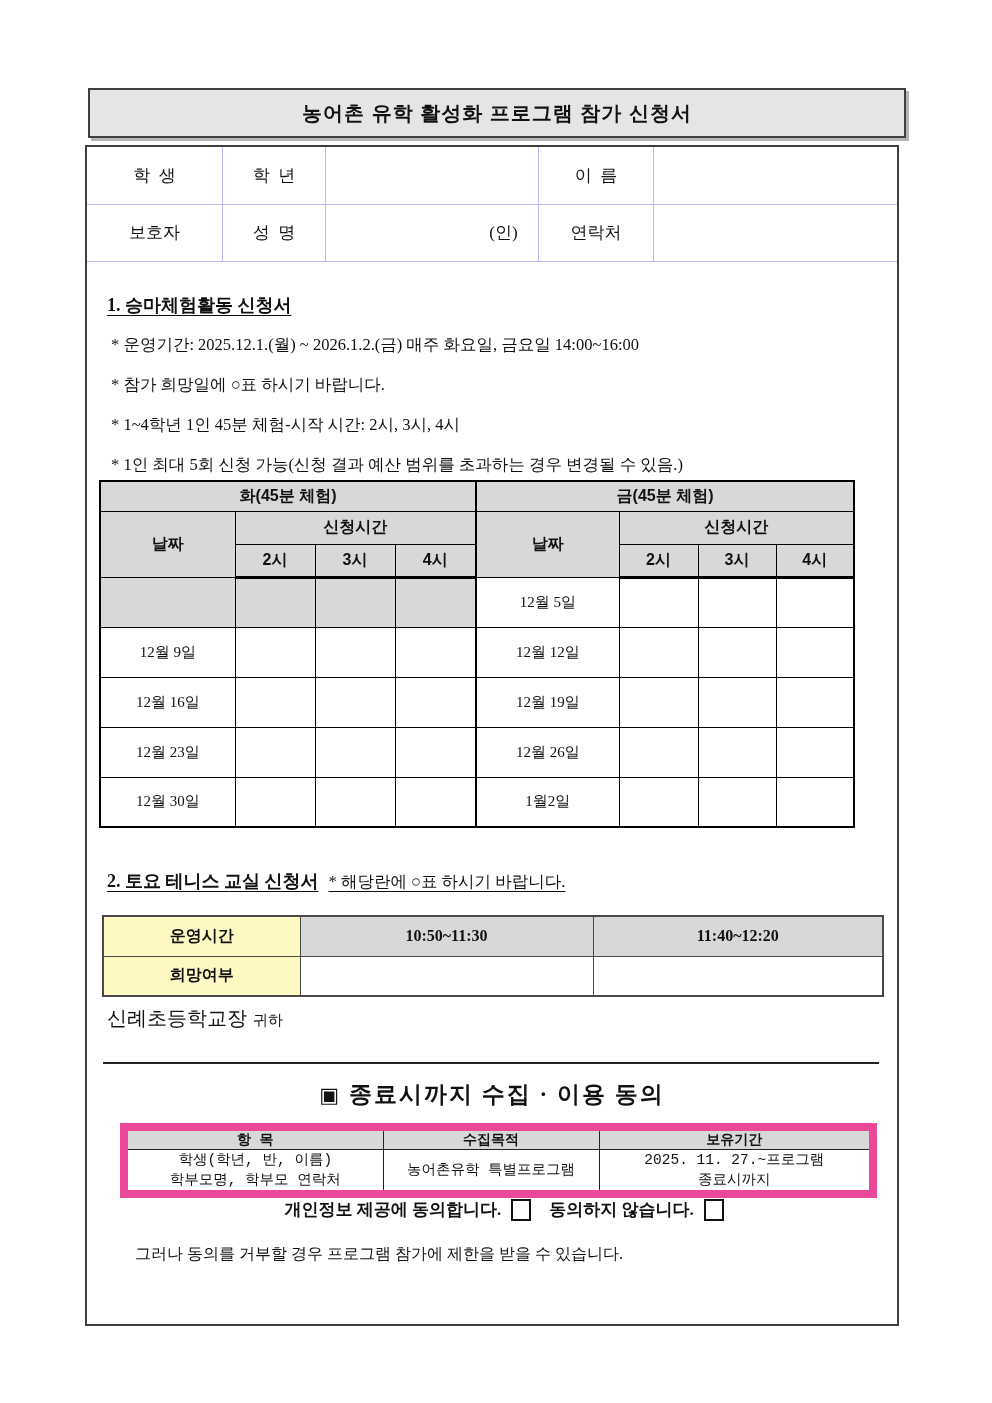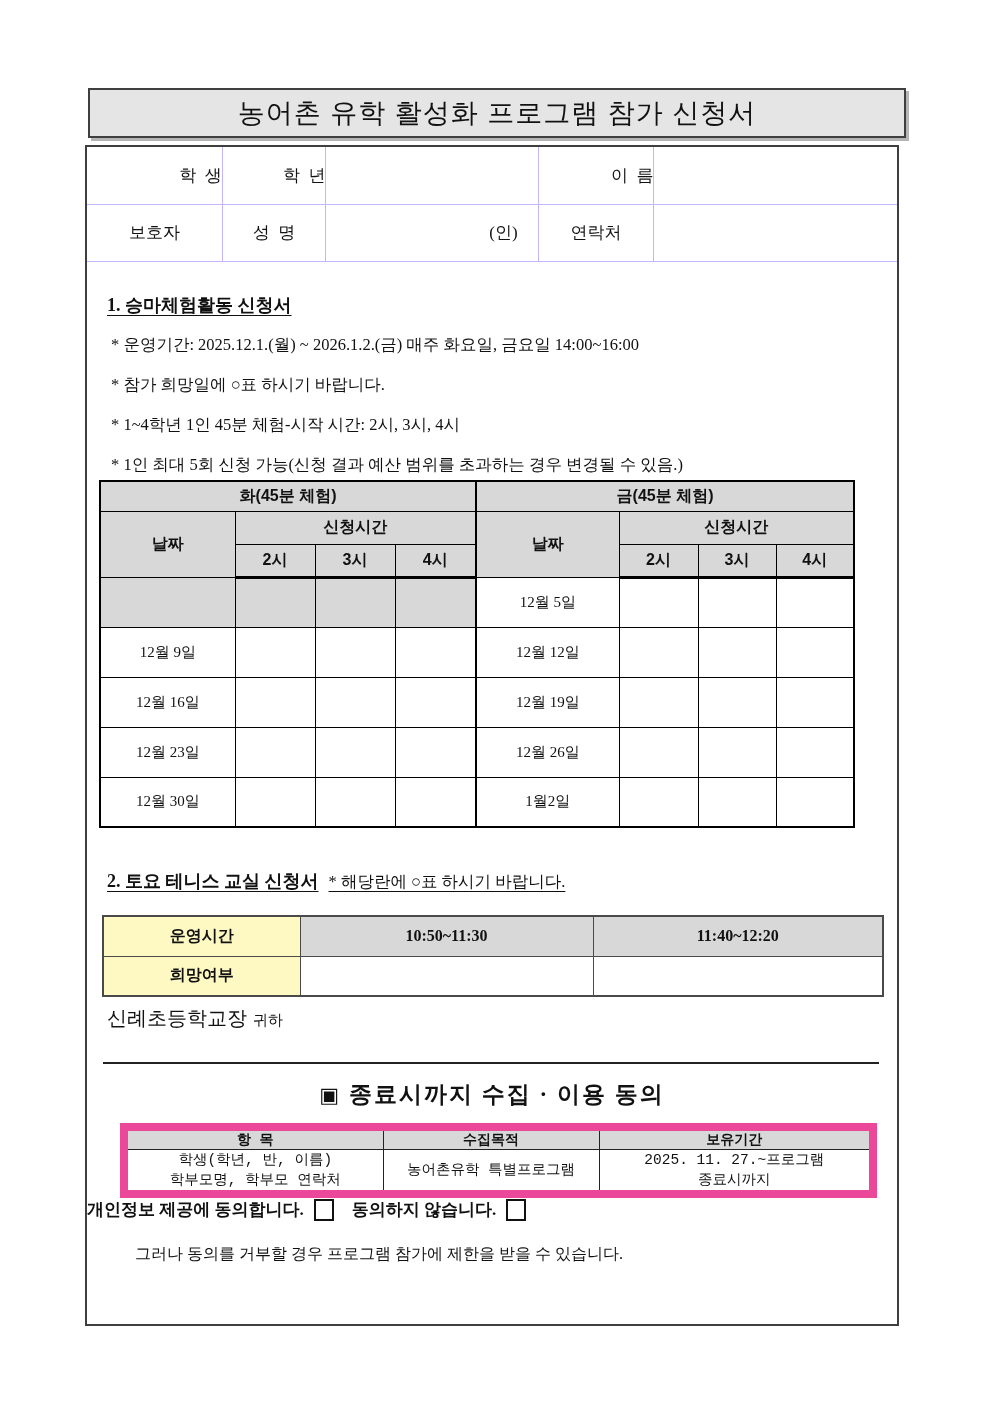--- a/index.html
+++ b/index.html
@@ -18,21 +18,21 @@
     position: absolute;
     left: 88px; top: 88px;
     width: 818px; height: 50px;
     background: #e5e5e5;
     border: 2px solid #3f3f3f;
     box-shadow: 3px 3px 0 #b5b5b5;
     display: flex; align-items: center; justify-content: center;
   }
   .title-box h1 {
     font-family: "Liberation Sans", "DejaVu Sans", sans-serif;
-    font-size: 27px; font-weight: normal; letter-spacing: 1px;
+    font-size: 20px; font-weight: bold; letter-spacing: 1px;
   }
 
   
   .outer-box {
     position: absolute;
     left: 85px; top: 145px;
     width: 814px; height: 1181px;
     border: 2px solid #3f3f3f;
     background: #fff;
   }
@@ -44,21 +44,21 @@
     font-size: 17px;
   }
   .info-table td {
     border: 1px solid #c4b5fd;
     height: 57px;
     text-align: center; vertical-align: middle;
     white-space: pre;
   }
   .info-table td:first-child { border-left: none; }
   .info-table td:last-child { border-right: none; }
-  .info-table tr:first-child td { border-top: none; text-align: right; }
+  .info-table tr:first-child td { border-top: none; }
   .info-table .sign-cell { text-align: right; padding-right: 20px; }
 
   
   .sec-heading {
     position: absolute; left: 20px;
     font-size: 18px; font-weight: bold;
     text-decoration: underline;
     text-underline-offset: 4px;
   }
   .sec-heading .inline-note {
@@ -134,22 +134,22 @@
   .privacy-table th, .privacy-table td {
     border: 1px solid #222; text-align: center; vertical-align: middle;
   }
   .privacy-table th {
     background: #d8d8d8; height: 22px;
     font-size: 14px; font-weight: bold; white-space: pre;
   }
   .privacy-table td { height: 44px; font-size: 14.5px; line-height: 20px; }
 
   .consent-line {
-    position: absolute; left: 0; top: 1051px; width: 100%;
-    display: flex; align-items: center; justify-content: flex-start;
+    position: absolute; left: 12px; top: 1051px; width: 100%;
+    display: flex; align-items: center; justify-content: center;
     font-size: 17px; font-weight: bold; gap: 8px;
   }
   .checkbox {
     display: inline-block; width: 20px; height: 22px;
     border: 2px solid #111; background: #fff;
     margin: 0 10px 0 2px;
   }
   .checkbox:last-child { margin-right: 0; }
 
   .privacy-notes { position: absolute; left: 20px; top: 1092px; }

